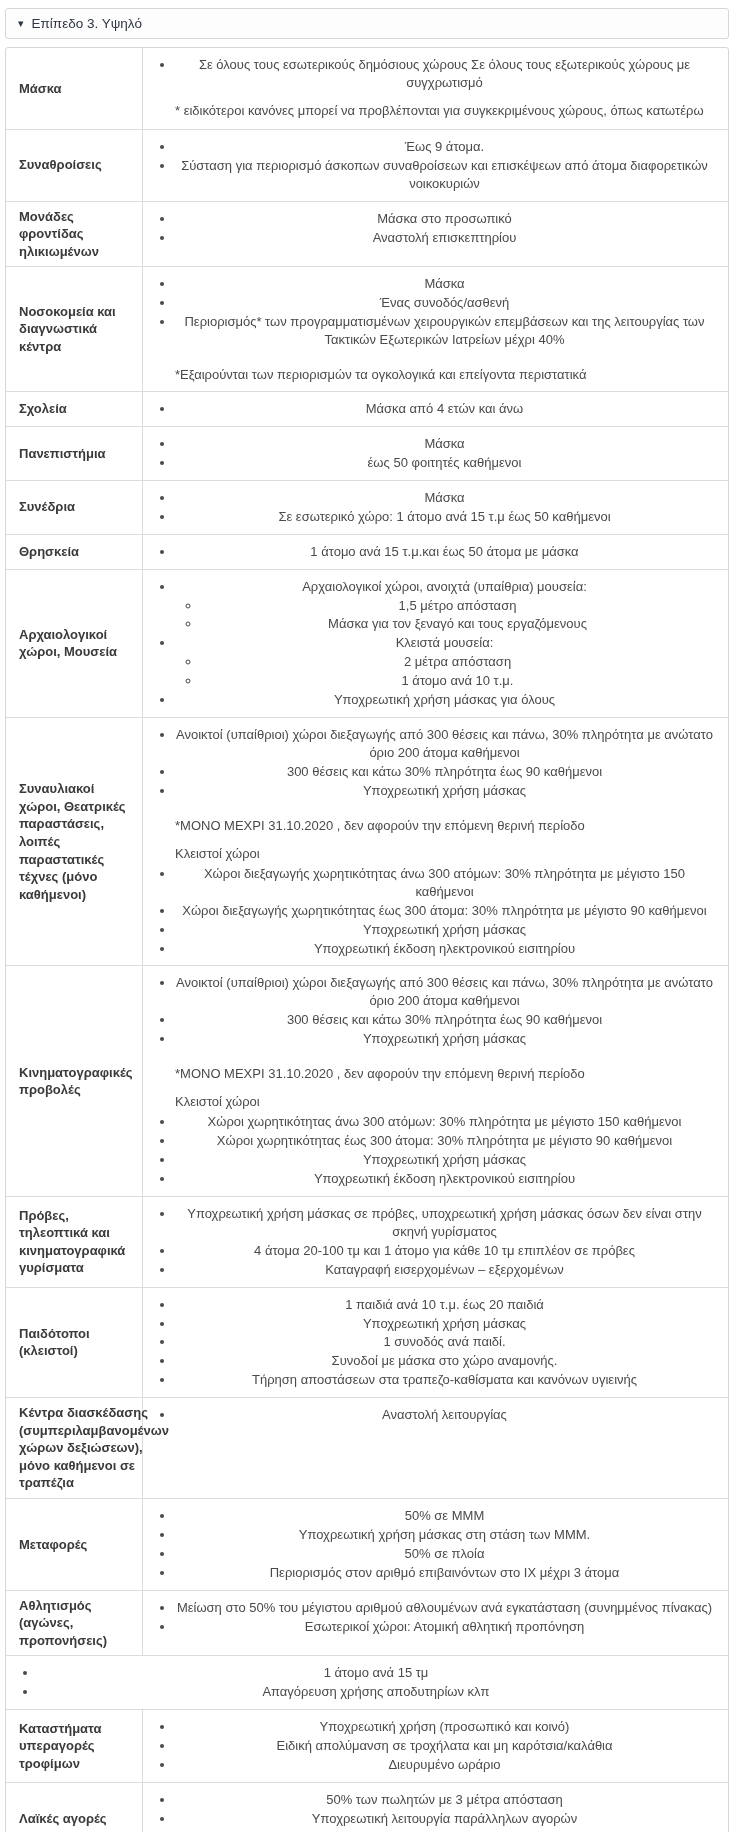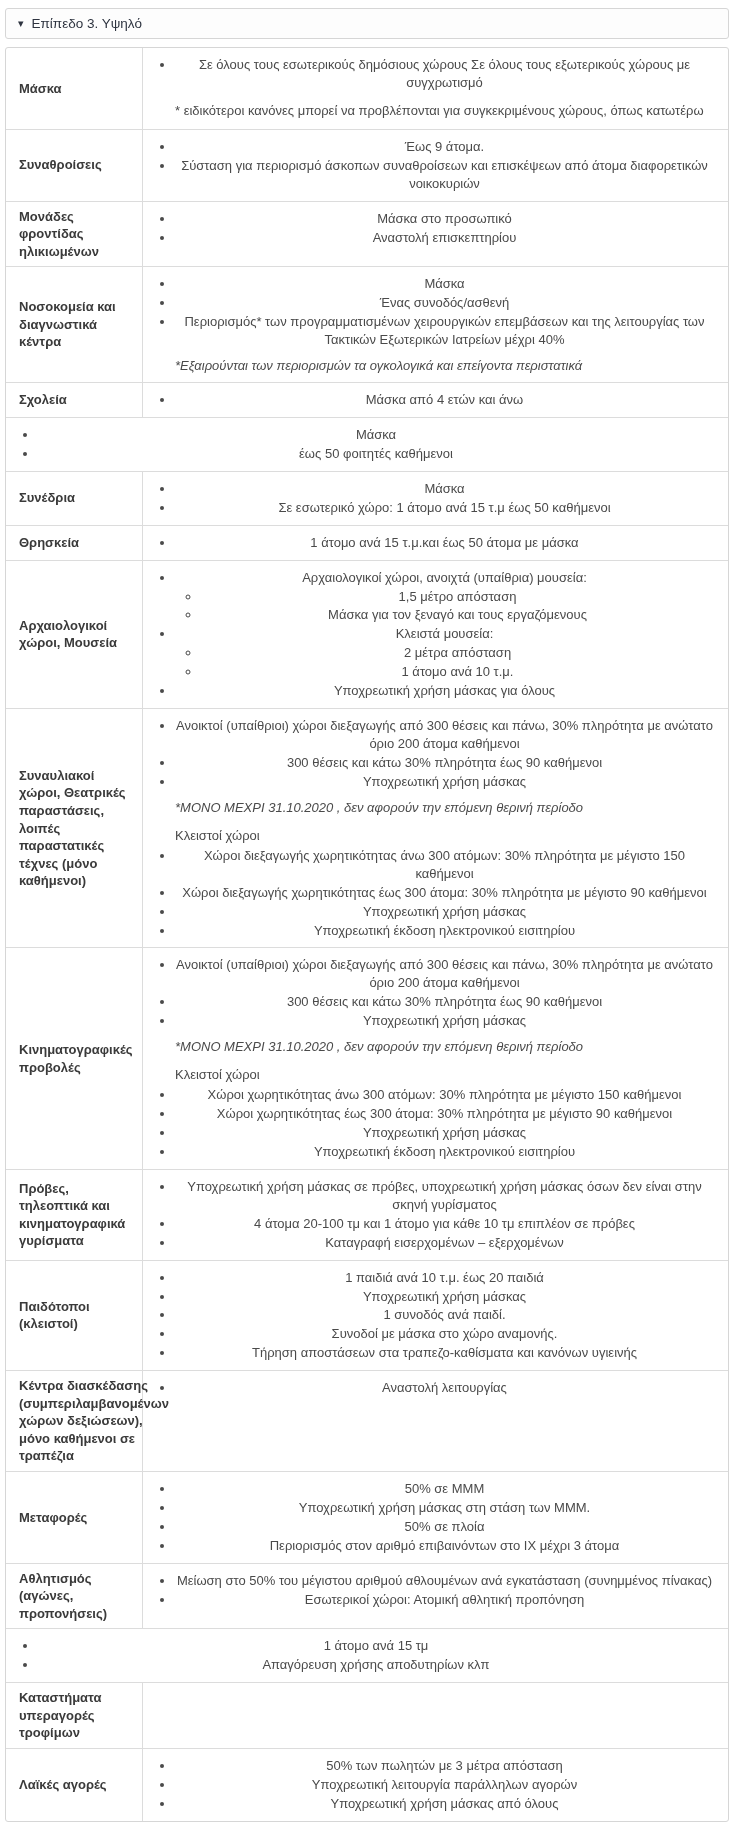--- a/index.html
+++ b/index.html
@@ -71,22 +71,21 @@
     padding:0 0 0 18px;
     list-style:disc;
   }
   .row-content li{margin:1px 0;text-align:center;}
   .row-content li.sub{
     list-style:circle;
     margin-left:26px;
   }
   .note-line{
     margin-left:18px;
-    margin-top:8px;
-    font-style:italic;
+    margin-top:17px;
   }
   .heading-line{
     margin-left:18px;
     margin-top:10px;
     margin-bottom:2px;
   }
 </style>
 </head>
 <body>
 
@@ -144,20 +143,21 @@
   <div class="row">
     <div class="row-label">Σχολεία</div>
     <div class="row-content">
           <ul>
             <li>Μάσκα από 4 ετών και άνω</li>
           </ul>
         </div>
   </div>
 
   <div class="row">
+    <div class="row-label">Πανεπιστήμια</div>
     <div class="row-content">
           <ul>
             <li>Μάσκα</li>
             <li>έως 50 φοιτητές καθήμενοι</li>
           </ul>
         </div>
   </div>
 
   <div class="row">
     <div class="row-label">Συνέδρια</div>
@@ -290,20 +290,27 @@
     <div class="row-content">
           <ul>
             <li>1 άτομο ανά 15 τμ</li>
             <li>Απαγόρευση χρήσης αποδυτηρίων κλπ</li>
           </ul>
         </div>
   </div>
 
   <div class="row">
     <div class="row-label">Καταστήματα υπεραγορές τροφίμων</div>
+    <div class="row-content">
+          <ul>
+            <li>Υποχρεωτική χρήση (προσωπικό και κοινό)</li>
+            <li>Ειδική απολύμανση σε τροχήλατα και μη καρότσια/καλάθια</li>
+            <li>Διευρυμένο ωράριο</li>
+          </ul>
+        </div>
   </div>
 
   <div class="row">
     <div class="row-label">Λαϊκές αγορές</div>
     <div class="row-content">
           <ul>
             <li>50% των πωλητών με 3 μέτρα απόσταση</li>
             <li>Υποχρεωτική λειτουργία παράλληλων αγορών</li>
             <li>Υποχρεωτική χρήση μάσκας από όλους</li>
           </ul>

